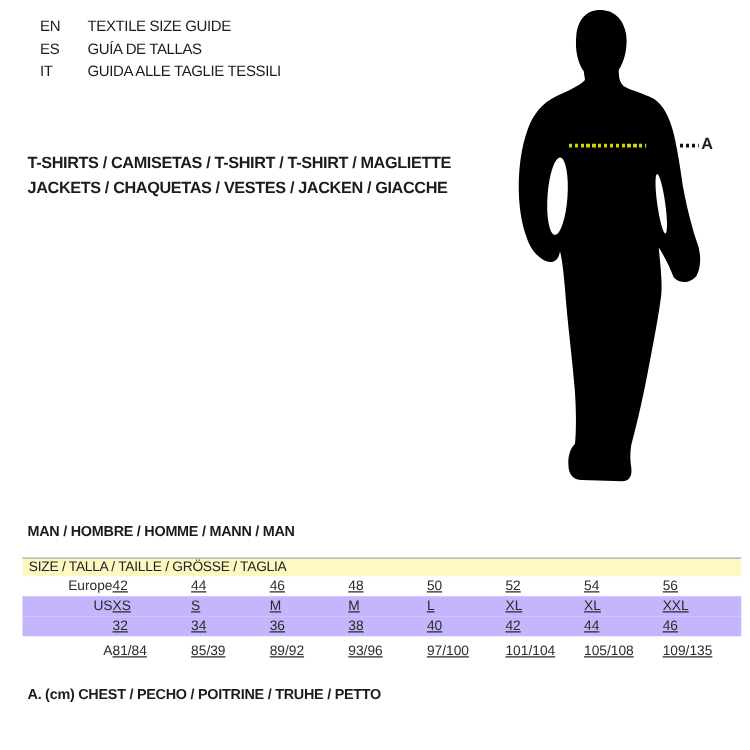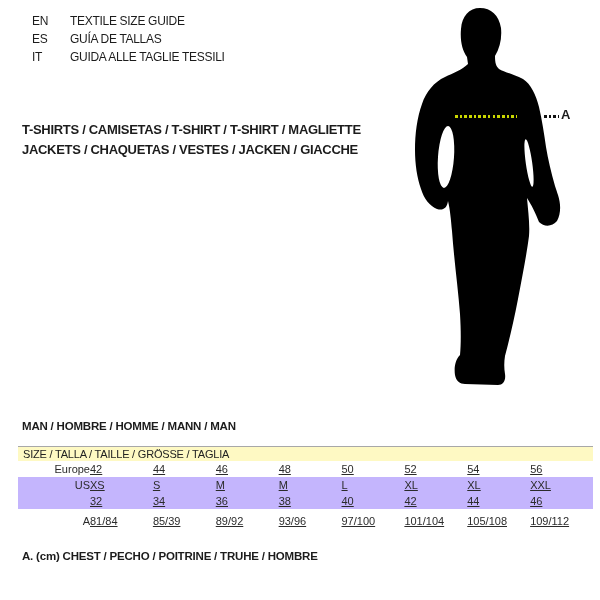--- a/index.html
+++ b/index.html
@@ -160,17 +160,17 @@
 
   <div class="trow" id="row-chest">
     <span class="rlabel">A</span>
     <span class="cell">81/84</span>
     <span class="cell">85/39</span>
     <span class="cell">89/92</span>
     <span class="cell">93/96</span>
     <span class="cell">97/100</span>
     <span class="cell">101/104</span>
     <span class="cell">105/108</span>
-    <span class="cell">109/112</span>
+    <span class="cell">109/135</span>
   </div>
 </div>
 
-<div id="footnote" class="abs">A. (cm) CHEST / PECHO / POITRINE / TRUHE / HOMBRE</div>
+<div id="footnote" class="abs">A. (cm) CHEST / PECHO / POITRINE / TRUHE / PETTO</div>
 
 </body></html>

